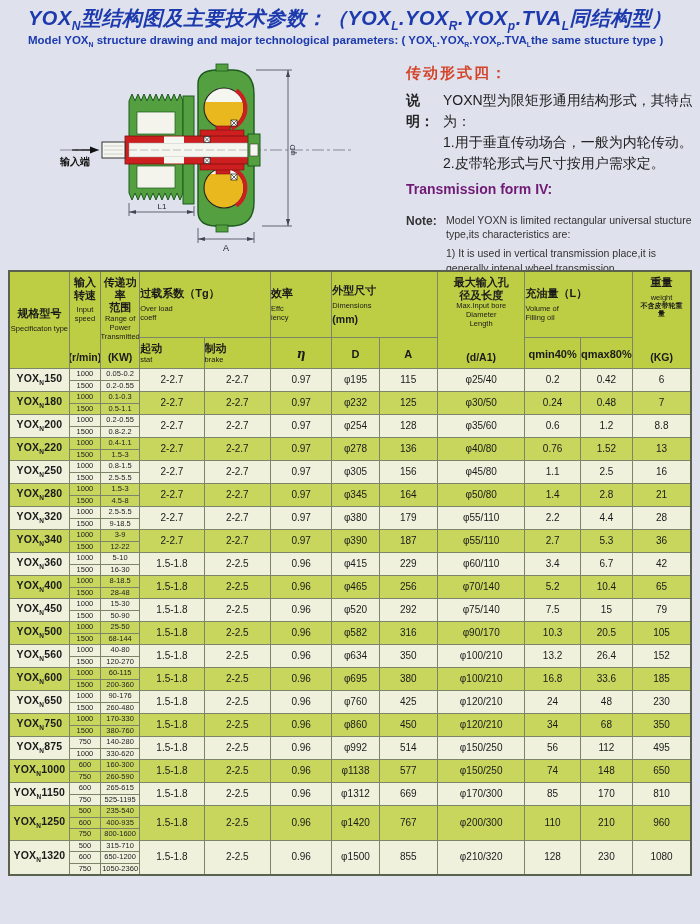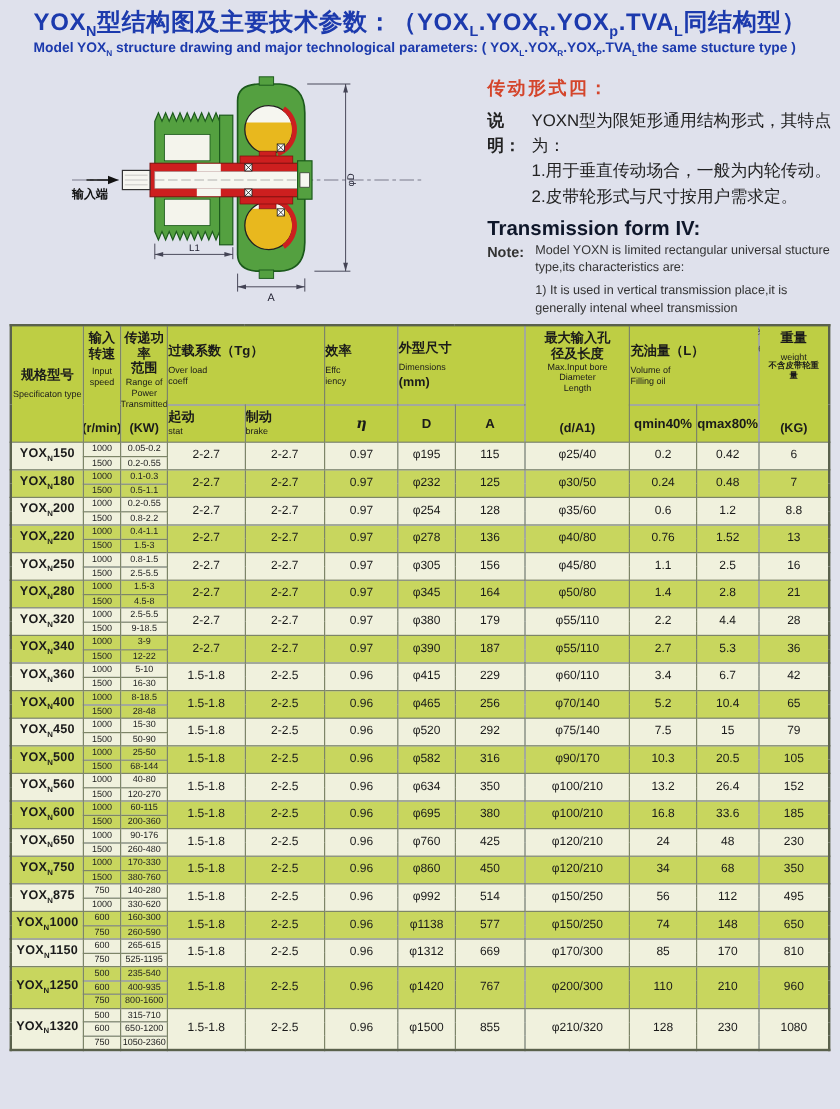--- a/index.html
+++ b/index.html
@@ -4,35 +4,35 @@
 <style>
   html,body{margin:0;padding:0;}
   body{
     width:700px;height:924px;position:relative;overflow:hidden;
     background:#dfe1ec;
     font-family:"Liberation Sans","DejaVu Sans",sans-serif;
     color:#1a1a1a;
   }
   
   .title-block{position:absolute;left:28px;top:5px;width:660px;color:#1c3aad;}
-  .title-zh{font-size:20px;font-weight:bold;letter-spacing:0.5px;white-space:nowrap;}
+  .title-zh{font-size:20px;font-weight:bold;letter-spacing:0.5px;white-space:nowrap;font-style:italic;}
   .title-en{font-size:11.5px;font-weight:bold;margin-top:1px;white-space:nowrap;}
   .title-zh sub,.title-en sub{font-size:60%;}
   
   .diagram-wrap{position:absolute;left:52px;top:50px;width:345px;height:215px;}
   
   .trans-block{position:absolute;left:406px;top:64px;width:292px;}
   .trans-heading-zh{color:#d4452b;font-weight:bold;font-size:15px;letter-spacing:2px;}
   .desc{margin-top:7px;font-size:14px;line-height:1.5;color:#222;}
   .desc-row{display:flex;}
   .desc-label{font-weight:bold;width:37px;flex:none;}
   .desc-body{flex:1;}
   .desc-item{margin-left:37px;}
-  .trans-heading-en{color:#0f172a;font-weight:bold;font-size:17px;margin-top:7px;}
-  .note{margin-top:1px;font-size:10.5px;line-height:1.35;color:#333;}
+  .trans-heading-en{color:#701a75;font-weight:bold;font-size:14px;margin-top:7px;}
+  .note{margin-top:16px;font-size:10.5px;line-height:1.35;color:#333;}
   .note-row{display:flex;}
   .note-label{font-weight:bold;width:40px;flex:none;font-size:12px;}
   .note-body{flex:1;}
   .note-item{margin-left:40px;margin-top:5px;}
   
   .spec-table{
     position:absolute;left:8px;top:270px;width:684px;
     border-collapse:collapse;table-layout:fixed;
     font-family:"Liberation Sans","DejaVu Sans",sans-serif;
   }

